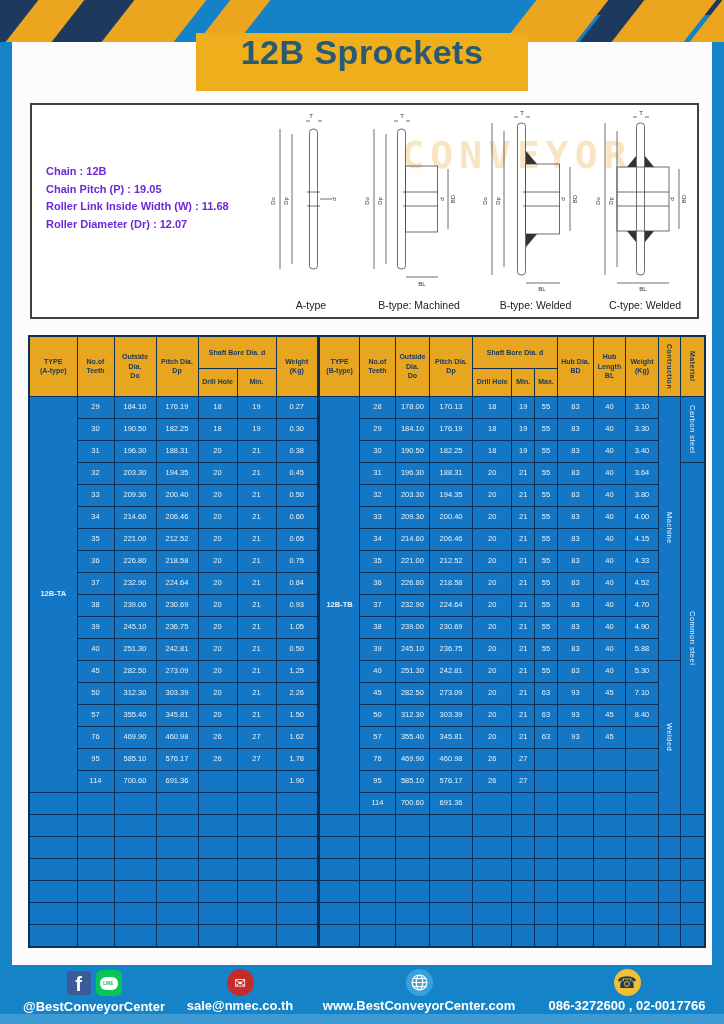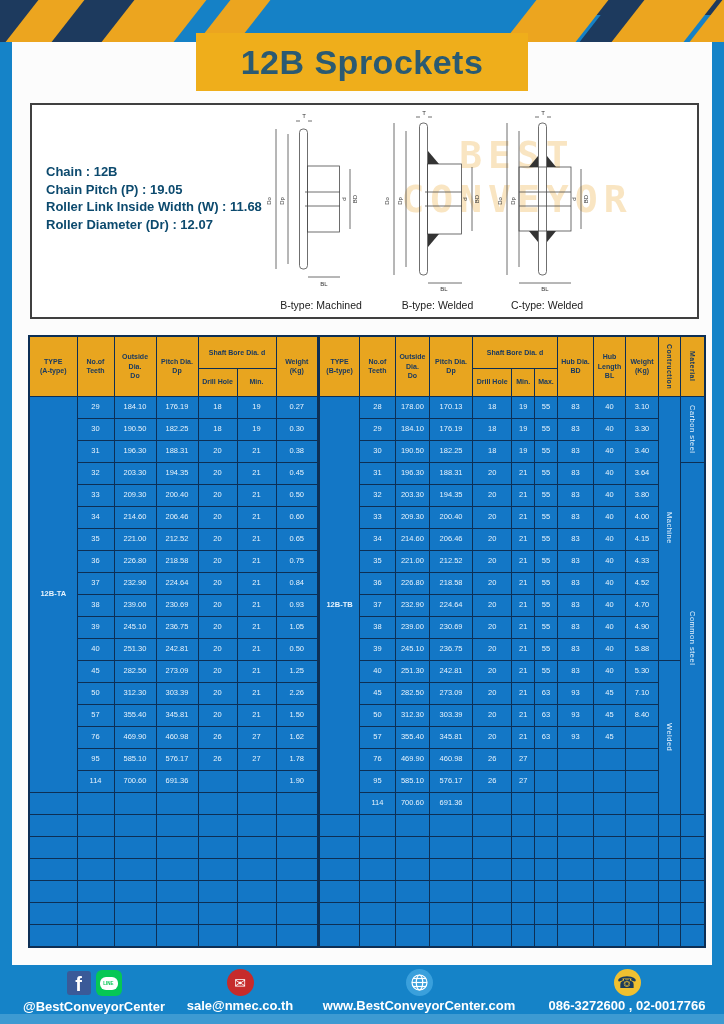--- a/index.html
+++ b/index.html
@@ -6,30 +6,30 @@
   body{width:724px;height:1024px;position:relative;overflow:hidden;
        background:#1583c8;font-family:"Liberation Sans",sans-serif}
   
   .topband{position:absolute;left:0;top:0;width:724px;height:42px;background:#1581c6;overflow:hidden}
   .stripe{position:absolute;top:-6px;height:54px;width:72px;background:#eca51f;transform:skewX(-38deg)}
   .stripe.navy{background:#1d3a5e;width:60px}
   .navy-block{position:absolute;top:0;height:15px;background:#1d3a5e}
   
   .page{position:absolute;left:12px;top:42px;width:700px;height:923px;background:#fcfcfc}
   .title-box{position:absolute;left:196px;top:33px;width:332px;height:58px;background:#efae1b;
-             display:flex;align-items:center;justify-content:center;z-index:5}
+             display:flex;justify-content:center;z-index:5}
   .title-box h1{margin:0;font-size:34px;font-weight:bold;color:#2a5a72;letter-spacing:.5px}
   
   .spec-panel{position:absolute;left:30px;top:103px;width:665px;height:212px;background:#fff;
               border:2px solid #404040;overflow:hidden}
   .watermark{position:absolute;left:300px;top:28px;width:370px;text-align:center;z-index:0;
              color:rgba(238,178,75,.34);font-family:"DejaVu Sans Mono",monospace;
              font-weight:bold;font-size:38px;line-height:44px;letter-spacing:6px;pointer-events:none}
   .spec-lines{position:absolute;left:14px;top:58px;z-index:2}
-  .spec-line{font-size:13px;font-weight:bold;color:#0c4a6e;line-height:17.5px;white-space:nowrap}
+  .spec-line{font-size:11px;font-weight:bold;color:#6d28d9;line-height:17.5px;white-space:nowrap}
   .diagrams{position:absolute;left:230px;top:4px;right:2px;height:204px;display:flex;z-index:1}
   .diag{position:relative;height:100%}
   .diag svg{display:block}
   .diag-label{position:absolute;left:0;right:0;bottom:2px;text-align:center;
               font-size:10.5px;color:#222;font-weight:normal}
   .dimtxt{font-size:6px;fill:#333;font-family:"Liberation Sans",sans-serif}
   
   .sproc-wrap{position:absolute;top:335px;height:608px}
   #wrapA{left:28px;width:289px}
   #wrapB{left:318px;width:388px}
@@ -76,33 +76,51 @@
 </div>
 
 <div class="page"></div>
 
 <div class="title-box">
   <h1>12B Sprockets</h1>
 </div>
 
 <div class="spec-panel">
   <div class="watermark">
-    <div>BEST</div>
     <div>CONVEYOR</div>
   </div>
 
   <div class="spec-lines">
     <div class="spec-line">Chain  :  12B</div>
     <div class="spec-line">Chain Pitch (P)  :  19.05</div>
     <div class="spec-line">Roller Link Inside Width (W) : 11.68</div>
     <div class="spec-line">Roller Diameter (Dr)  : 12.07</div>
   </div>
 
   <div class="diagrams">
 
+    <div class="diag" style="width:98px">
+      <svg width="98" height="184" viewBox="0 0 98 184">
+        <g stroke="#4a4a4a" stroke-width="0.8" fill="none">
+          <line x1="44" y1="12" x2="48" y2="12"></line>
+            <line x1="56" y1="12" x2="60" y2="12"></line>
+          <rect x="47.5" y="20" width="8" height="140" rx="3.5"></rect>
+          <line x1="45" y1="83" x2="58" y2="83"></line>
+            <line x1="45" y1="97" x2="58" y2="97"></line>
+          <line x1="18" y1="20" x2="18" y2="160"></line>
+          <line x1="30" y1="25" x2="30" y2="155"></line>
+          <line x1="58" y1="90" x2="70" y2="90"></line>
+        </g>
+        <text class="dimtxt" x="49" y="9" text-anchor="middle">T</text>
+        <text class="dimtxt" transform="rotate(-90 13,92)" x="13" y="92" text-anchor="middle">Do</text>
+        <text class="dimtxt" transform="rotate(-90 26,92)" x="26" y="92" text-anchor="middle">Dp</text>
+        <text class="dimtxt" transform="rotate(-90 74,90)" x="74" y="90" text-anchor="middle">d</text>
+      </svg>
+      <div class="diag-label">A-type</div>
+    </div>
 
     <div class="diag" style="width:118px">
       <svg width="118" height="184" viewBox="0 0 118 184">
         <g stroke="#4a4a4a" stroke-width="0.8" fill="none">
           <line x1="34" y1="12" x2="38" y2="12"></line>
             <line x1="46" y1="12" x2="50" y2="12"></line>
           <rect x="37.5" y="20" width="8" height="140" rx="3.5"></rect>
           <rect x="45.5" y="57" width="32" height="66"></rect>
           <line x1="43" y1="83" x2="78" y2="83"></line>
             <line x1="43" y1="97" x2="78" y2="97"></line>

